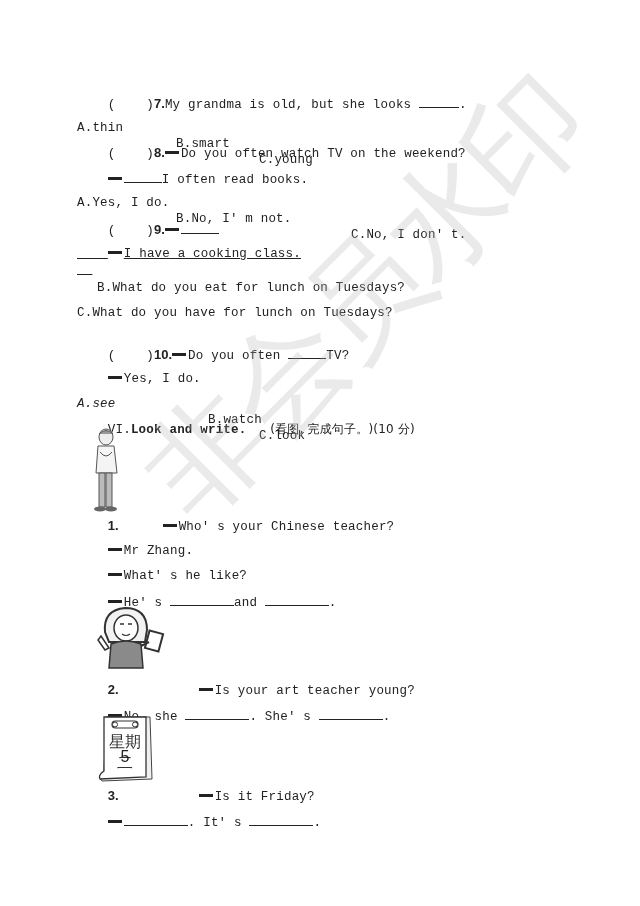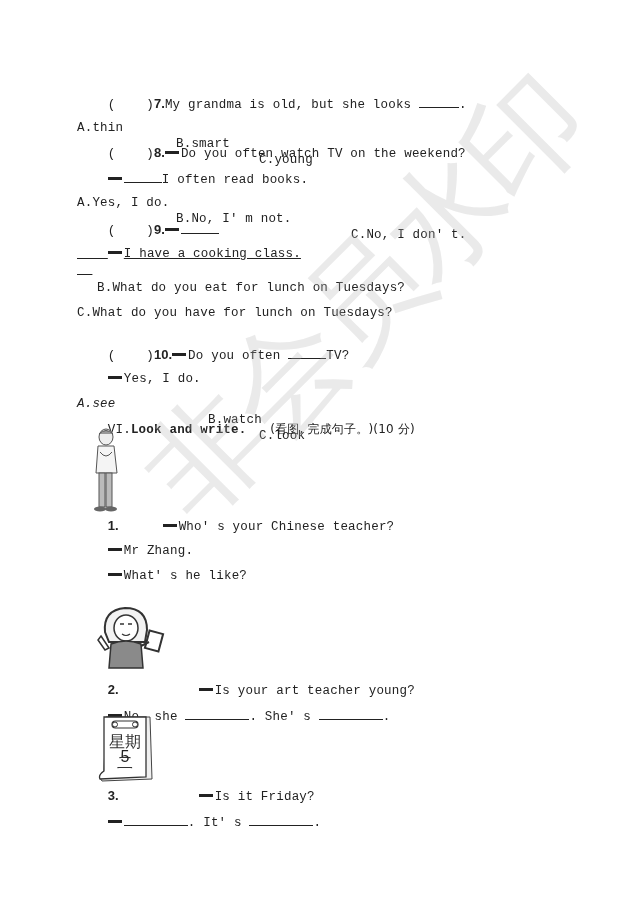--- a/index.html
+++ b/index.html
@@ -83,20 +83,23 @@
 
   <div class="line" style="top:502px;">
     <span class="qnum">1.</span><span style="display:inline-block;width:44px;"></span><span class="dash"></span><span>Who' s your Chinese teacher?</span>
   </div>
   <div class="line" style="top:527px;">
     <span class="dash"></span><span>Mr Zhang.</span>
   </div>
   <div class="line" style="top:552px;">
     <span class="dash"></span><span>What' s he like?</span>
   </div>
+  <div class="line" style="top:577px;">
+    <span class="dash"></span><span>He' s </span><span class="blank" style="width:64px;"></span><span>and </span><span class="blank" style="width:64px;"></span><span>.</span>
+  </div>
 
   <svg class="fig" style="left:95px; top:604px;" width="72" height="66" viewBox="0 0 72 66">
     <path d="M10 28 Q8 6 30 4 Q52 4 52 26 L50 38 L14 38 Z" fill="#f2f2f2" stroke="#333" stroke-width="2"></path>
     <ellipse cx="31" cy="24" rx="12" ry="13" fill="#fff" stroke="#333" stroke-width="1.5"></ellipse>
     <path d="M25 20 L29 20 M33 20 L37 20" stroke="#333" stroke-width="1.5"></path>
     <path d="M27 30 Q31 33 35 30" fill="none" stroke="#333" stroke-width="1.2"></path>
     <path d="M16 40 Q31 34 46 40 L48 64 L14 64 Z" fill="#8a8a8a" stroke="#333" stroke-width="1.5"></path>
     <path d="M6 32 L14 44 L10 46 L3 36 Z" fill="#fff" stroke="#333" stroke-width="1.5"></path>
     <rect x="52" y="28" width="14" height="18" transform="rotate(15 59 37)" fill="#fff" stroke="#333" stroke-width="2"></rect>
     <path d="M46 42 L54 38" stroke="#333" stroke-width="2"></path>

